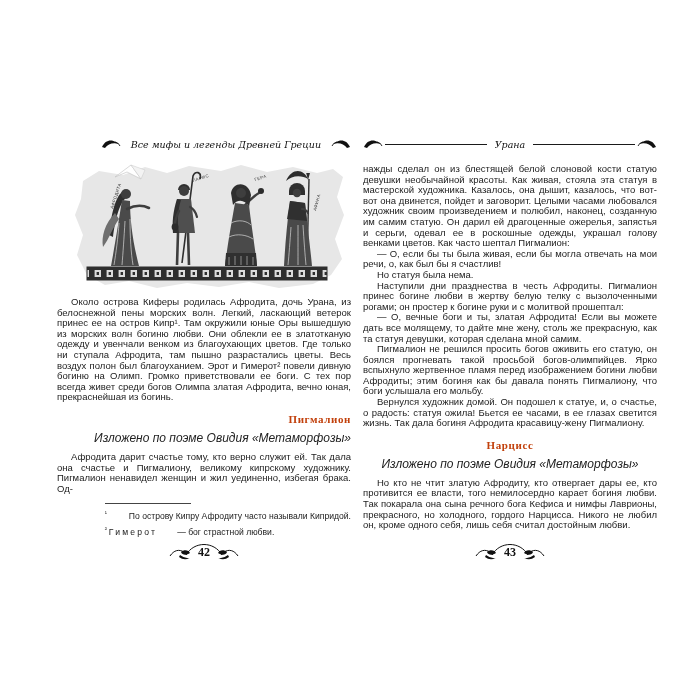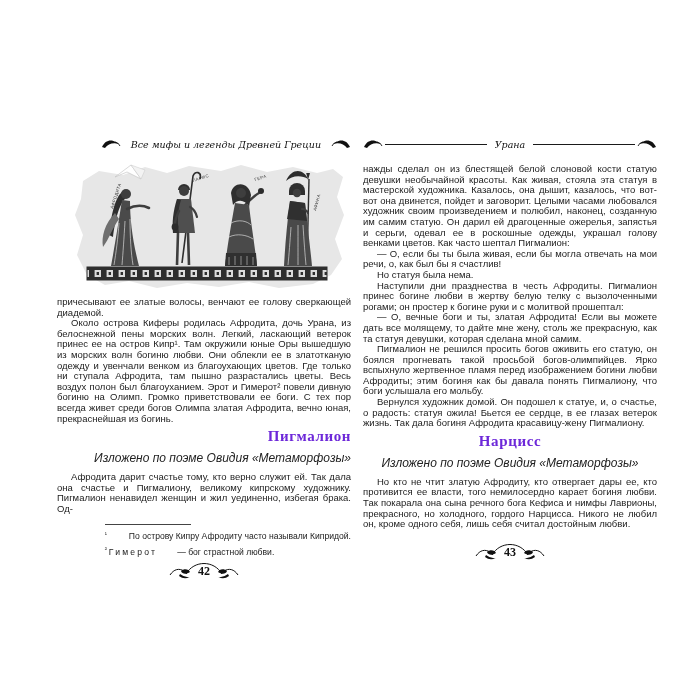--- a/index.html
+++ b/index.html
@@ -21,22 +21,22 @@
 
   
   .illo { margin:12px 0 0 4px; width:282px; height:128px; flex:0 0 auto; }
 
   
   .bodytext { margin-top:6px; font-size:9.5px; line-height:10.6px;
               text-align:justify; color:#1b1b1b; }
   .bodytext p.ind { text-indent:14px; }
   .rp-body { margin-top:13px; }
 
-  .sect-title { margin-top:4px; text-align:center; font-family:"Liberation Serif", serif;
-                font-weight:bold; font-size:15px; letter-spacing:.6px; color:#6d28d9; }
+  .sect-title { margin-top:10px; text-align:center; font-family:"Liberation Serif", serif;
+                font-weight:bold; font-size:11px; letter-spacing:.6px; color:#c2410c; }
   .sect-src { margin-top:6px; text-align:center; font-style:italic; font-size:12px; color:#222; }
   .sect-body { margin-top:7px; }
 
   
   .footnotes { margin-top:9px; font-size:8.6px; line-height:11.5px; color:#1b1b1b; }
   .fn-rule { width:86px; border-top:1px solid #444; margin-bottom:3px; }
   .fn-marker { font-size:6.5px; vertical-align:super; margin-right:2px; }
   .fn-term { letter-spacing:2.2px; }
   .fn-term:empty { display:none; }
   .fn-text { margin-left:20px; }
@@ -133,21 +133,20 @@
         <path d="M233,46 C236,46 238,48 239,50" stroke="#3e3e3e" stroke-width="2.2" fill="none" stroke-linecap="round"></path>
       </g>
 
       <text transform="translate(44,46) rotate(-72)" font-size="4.2" letter-spacing="0.5" fill="#333">АФРОДИТА</text>
       <text transform="translate(124,19) rotate(-18)" font-size="4.2" letter-spacing="0.5" fill="#333">ПАРИС</text>
       <text transform="translate(186,18) rotate(-18)" font-size="4.2" letter-spacing="0.5" fill="#333">ГЕРА</text>
       <text transform="translate(247,48) rotate(-75)" font-size="4.2" letter-spacing="0.5" fill="#333">АФИНА</text>
     </svg>
 
     <div class="bodytext">
-      <p>причесывают ее златые волосы, венчают ее голову сверкающей диадемой.</p>
       <p class="ind">Около острова Киферы родилась Афродита, дочь Урана, из белоснежной пены морских волн. Легкий, ласкающий ветерок принес ее на остров Кипр¹. Там окружили юные Оры вышедшую из морских волн богиню любви. Они облекли ее в златотканую одежду и увенчали венком из благоухающих цветов. Где только ни ступала Афродита, там пышно разрастались цветы. Весь воздух полон был благоуханием. Эрот и Гимерот² повели дивную богиню на Олимп. Громко приветствовали ее боги. С тех пор всегда живет среди богов Олимпа златая Афродита, вечно юная, прекраснейшая из богинь.</p>
     </div>
 
     <div class="sect-title">Пигмалион</div>
     <div class="sect-src">Изложено по поэме Овидия «Метаморфозы»</div>
     <div class="bodytext sect-body">
       <p class="ind">Афродита дарит счастье тому, кто верно служит ей. Так дала она счастье и Пигмалиону, великому кипрскому художнику. Пигмалион ненавидел женщин и жил уединенно, избегая брака. Од-</p>
     </div>
 
     <div class="footnotes">
@@ -192,21 +191,21 @@
       </svg>
     </div>
 
     <div class="bodytext rp-body">
       <p>нажды сделал он из блестящей белой слоновой кости статую девушки необычайной красоты. Как живая, стояла эта статуя в мастерской художника. Казалось, она дышит, казалось, что вот-вот она двинется, пойдет и заговорит. Целыми часами любовался художник своим произведением и полюбил, наконец, созданную им самим статую. Он дарил ей драгоценные ожерелья, запястья и серьги, одевал ее в роскошные одежды, украшал голову венками цветов. Как часто шептал Пигмалион:</p>
       <p class="ind">— О, если бы ты была живая, если бы могла отвечать на мои речи, о, как был бы я счастлив!</p>
       <p class="ind">Но статуя была нема.</p>
       <p class="ind">Наступили дни празднества в честь Афродиты. Пигмалион принес богине любви в жертву белую телку с вызолоченными рогами; он простер к богине руки и с молитвой прошептал:</p>
       <p class="ind">— О, вечные боги и ты, златая Афродита! Если вы можете дать все молящему, то дайте мне жену, столь же прекрасную, как та статуя девушки, которая сделана мной самим.</p>
       <p class="ind">Пигмалион не решился просить богов оживить его статую, он боялся прогневать такой просьбой богов-олимпийцев. Ярко вспыхнуло жертвенное пламя перед изображением богини любви Афродиты; этим богиня как бы давала понять Пигмалиону, что боги услышала его мольбу.</p>
-      <p class="ind">Вернулся художник домой. Он подошел к статуе, и, о счастье, о радость: статуя ожила! Бьется ее сердце, в ее глазах ветерок жизнь. Так дала богиня Афродита красавицу-жену Пигмалиону.</p>
+      <p class="ind">Вернулся художник домой. Он подошел к статуе, и, о счастье, о радость: статуя ожила! Бьется ее часами, в ее глазах светится жизнь. Так дала богиня Афродита красавицу-жену Пигмалиону.</p>
     </div>
 
     <div class="sect-title">Нарцисс</div>
     <div class="sect-src">Изложено по поэме Овидия «Метаморфозы»</div>
     <div class="bodytext sect-body">
       <p class="ind">Но кто не чтит златую Афродиту, кто отвергает дары ее, кто противится ее власти, того немилосердно карает богиня любви. Так покарала она сына речного бога Кефиса и нимфы Лаврионы, прекрасного, но холодного, гордого Нарцисса. Никого не любил он, кроме одного себя, лишь себя считал достойным любви.</p>
     </div>
 
     <div class="pageno">
       <svg width="74" height="24" viewBox="0 0 74 24">

